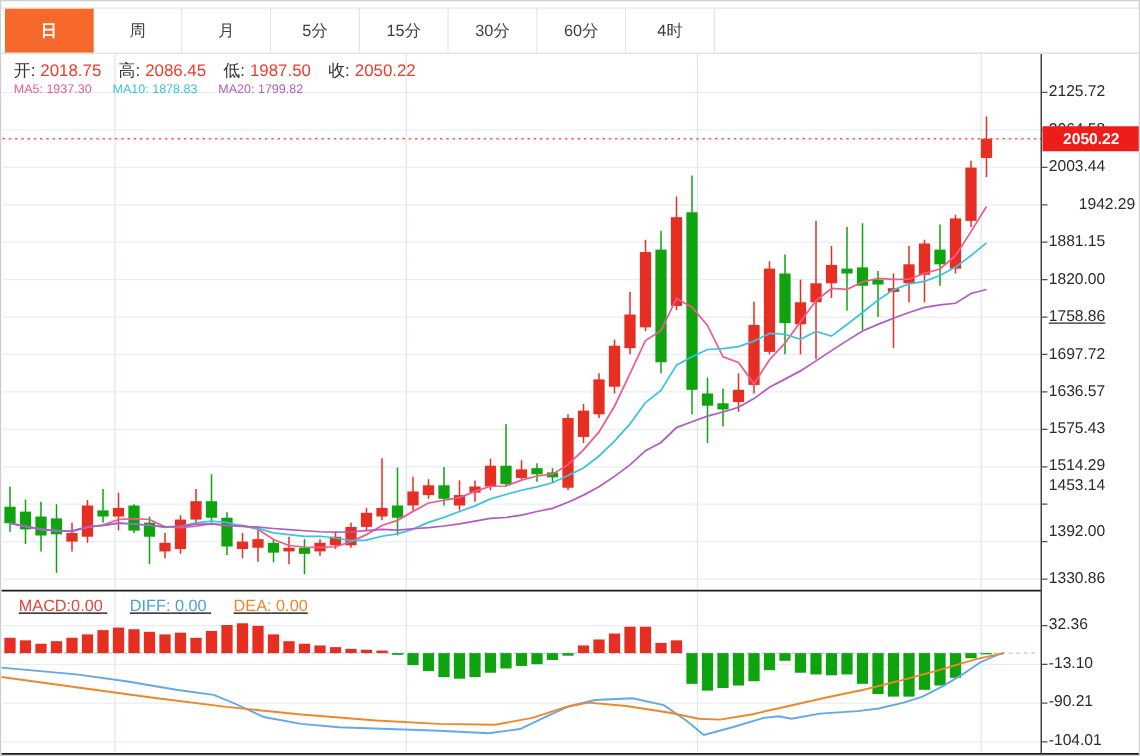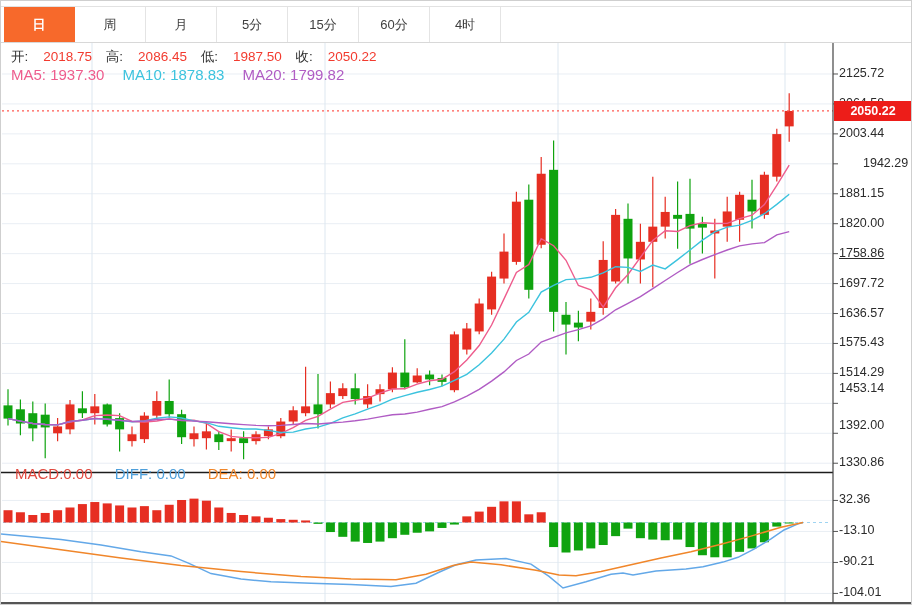--- a/index.html
+++ b/index.html
@@ -8,40 +8,41 @@
   .tabbar{position:absolute;top:5px;left:0;right:0;height:37px;background:#fff;border-top:1px solid #e2e2e2;
           border-bottom:1px solid #d8d8d8;display:flex;padding-left:3px;z-index:3;box-sizing:border-box;}
   .tab{width:70px;text-align:center;line-height:35px;font-size:13px;color:#404040;background:#fff;
        border-right:1px solid #e4e4e4;cursor:pointer;user-select:none;}
   .tab.active{background:#f7692b;color:#fff;border-right-color:#f7692b;font-weight:bold;}
   svg#chart{position:absolute;left:0;top:0;z-index:1;}
   .overlay{position:absolute;z-index:3;white-space:nowrap;}
   .ohlc-row{left:10px;top:47px;font-size:13.5px;color:#333;}
   .ohlc-row .lbl{color:#333;margin-left:10px;}
   .ohlc-row .lbl:first-child{margin-left:0;}
-  .ohlc-row .val{color:#f23b2f;margin-left:15px;}
-  .ma-row{left:10px;top:65px;font-size:15px;}
+  .ohlc-row .val{color:#f23b2f;margin-left:4px;}
+  .ma-row{left:10px;top:65px;font-size:10px;}
   .ma5{color:#ee5c8d;} .ma10{color:#3cc3de;margin-left:14px;} .ma20{color:#b05cc4;margin-left:14px;}
-  .macd-row{left:14px;top:464px;font-size:15px;}
+  .macd-row{left:14px;top:476px;font-size:13px;text-decoration:underline;}
   .macd-t{color:#e0483e;} .diff-t{color:#4d9fdb;margin-left:18px;} .dea-t{color:#f0862a;margin-left:18px;}
   .axis-label{position:absolute;left:838px;width:72px;font-size:12.5px;color:#2b2b2b;z-index:2;}
   .price-badge{position:absolute;left:833px;width:78px;height:20px;background:#ed1d19;color:#fff;
                font-size:12.5px;font-weight:bold;text-align:center;line-height:20px;z-index:4;}
 </style>
 </head>
 <body>
 
 <div class="app">
 
   <div class="tabbar" id="tabbar">
       <div class="tab active">日</div>
       <div class="tab">周</div>
       <div class="tab">月</div>
       <div class="tab">5分</div>
       <div class="tab">15分</div>
+      <div class="tab">30分</div>
       <div class="tab">60分</div>
       <div class="tab">4时</div>
     </div>
 
   <svg id="chart" width="912" height="605" viewBox="0 0 912 605">
       <line x1="1" y1="72.98837528604129" x2="831" y2="72.98837528604129" stroke="#e9eef4" stroke-width="1"></line>
       <line x1="832" y1="72.98837528604129" x2="837" y2="72.98837528604129" stroke="#555555" stroke-width="1"></line>
       <line x1="1" y1="102.92878718535474" x2="831" y2="102.92878718535474" stroke="#e9eef4" stroke-width="1"></line>
       <line x1="832" y1="102.92878718535474" x2="837" y2="102.92878718535474" stroke="#555555" stroke-width="1"></line>
       <line x1="1" y1="132.86919908466817" x2="831" y2="132.86919908466817" stroke="#e9eef4" stroke-width="1"></line>

